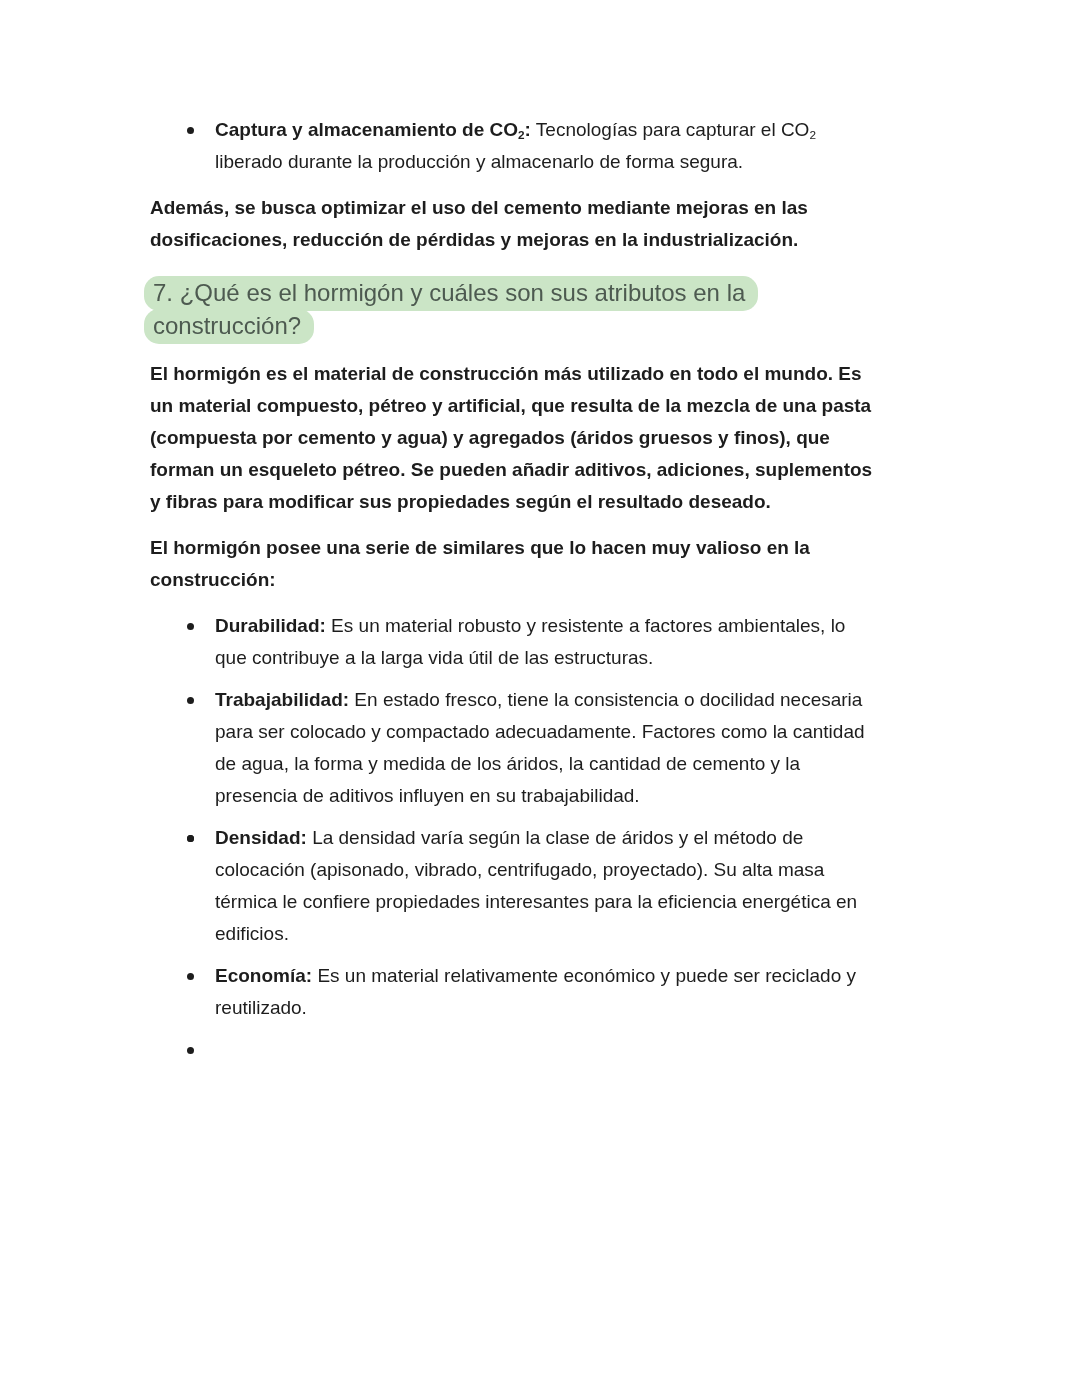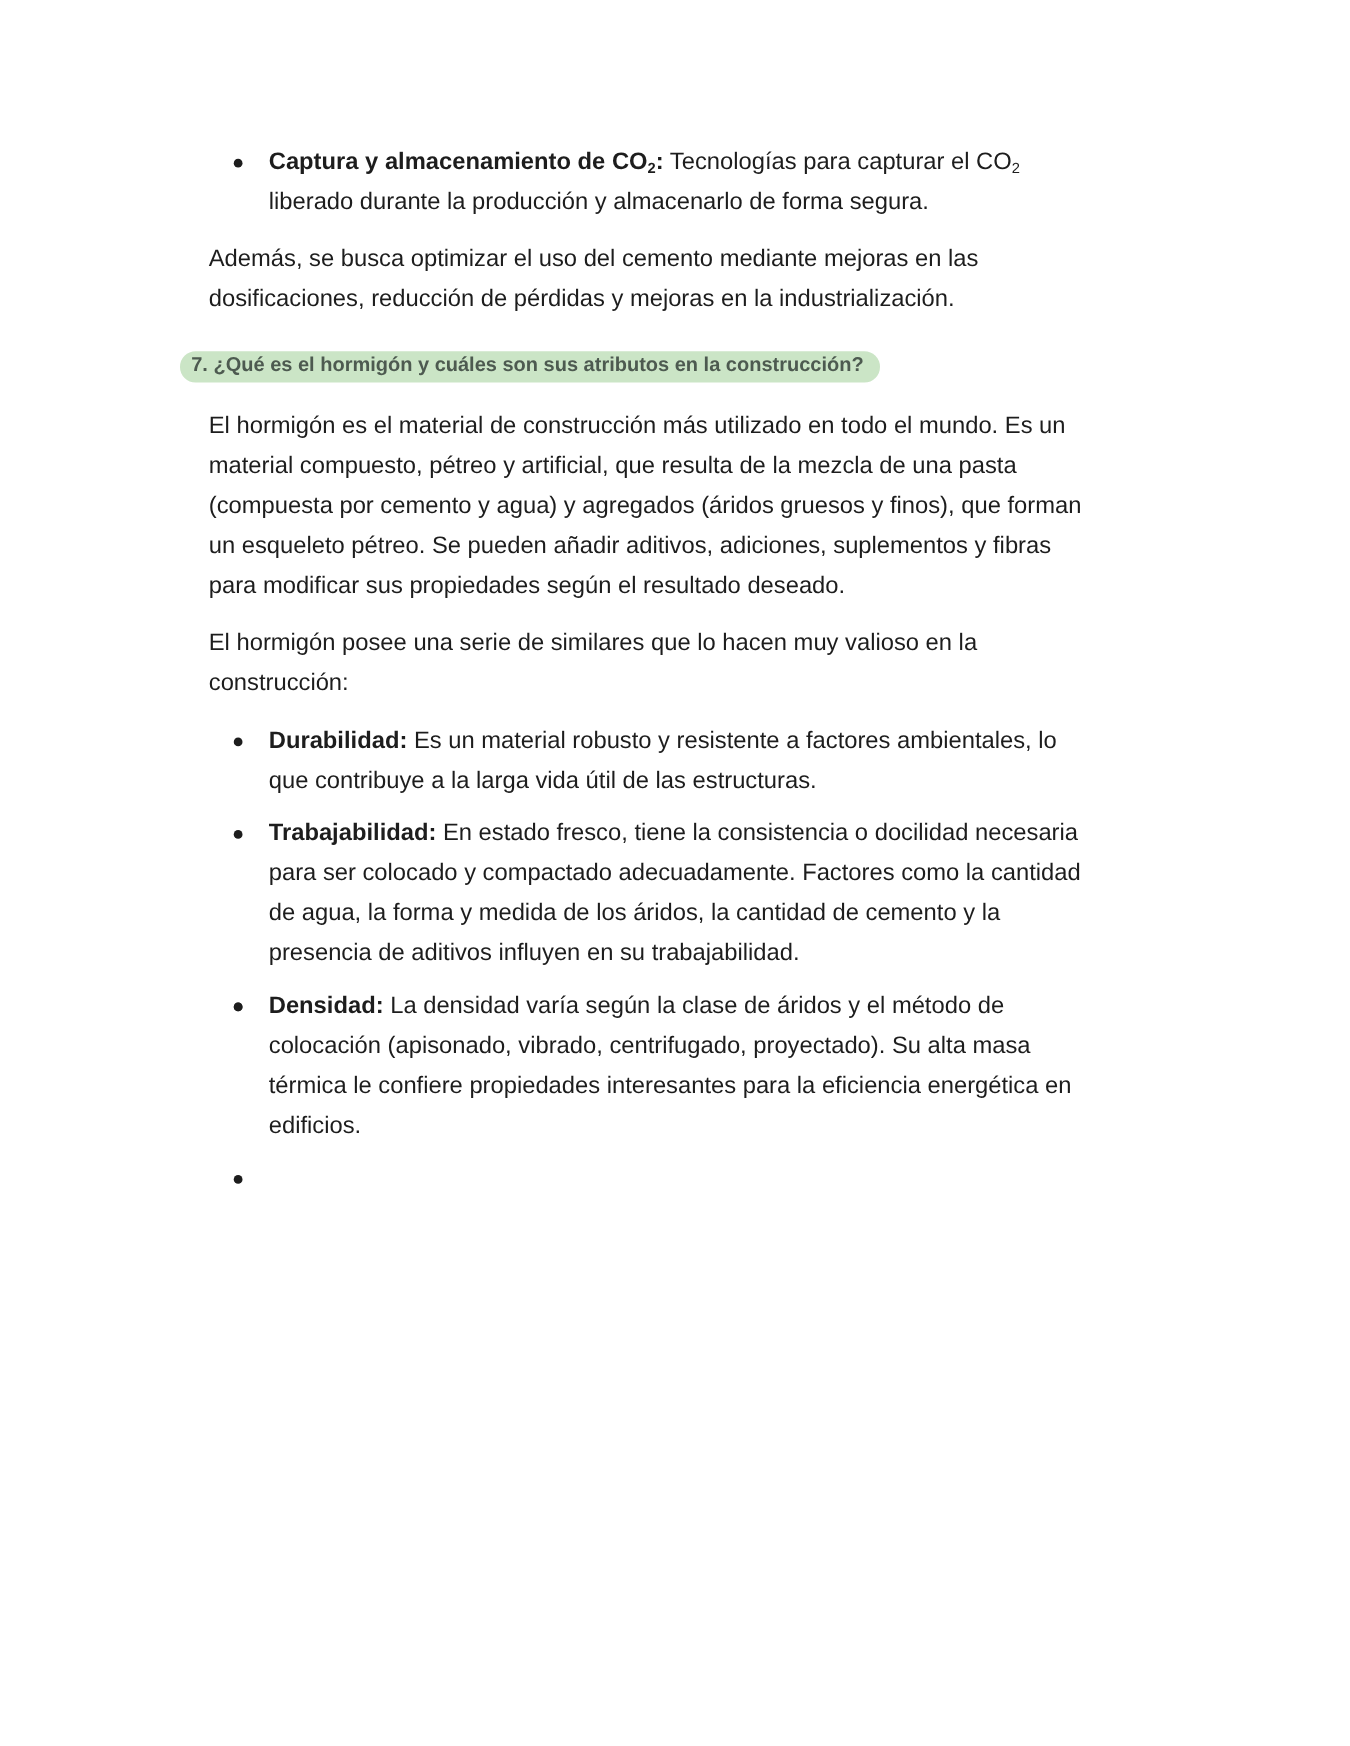--- a/index.html
+++ b/index.html
@@ -16,21 +16,22 @@
   }
   .page {
     box-sizing: border-box;
     width: 1030px;
     height: 1397px;
     padding: 114px 155px 0 150px;
     font-size: 19px;
     line-height: 32px;
   }
   p {
-    margin: 0 0 14px 17px;
+    margin: 0 0 14px 0;
+    font-weight: bold;
   }
   ul.blist {
     list-style: none;
     margin: 0 0 14px 0;
     padding: 0;
   }
   ul.blist li {
     position: relative;
     padding-left: 65px;
     margin-bottom: 10px;
@@ -52,22 +53,22 @@
   }
   sub.chem {
     font-size: 0.62em;
     line-height: 0;
     position: relative;
     vertical-align: baseline;
     bottom: -0.22em;
   }
   h2.section-heading {
     margin: 20px 0 16px 0;
-    font-size: 16px;
-    font-weight: 700;
+    font-size: 24px;
+    font-weight: 400;
     line-height: 33px;
   }
   .highlight-pill {
     display: inline;
     background: var(--heading-highlight, #cbe5c6);
     color: var(--heading-text, #4d5a50);
     border-radius: 15px;
     padding: 3px 13px 5px 9px;
     margin-left: -6px;
     -webkit-box-decoration-break: clone;
@@ -105,16 +106,20 @@
     </li>
     <li>
       <span class="marker"></span>
     </li>
     <li>
       <span class="marker"></span>
       <span><span class="term">Densidad:</span><span> La densidad varía según la clase de áridos y el método de colocación (apisonado, vibrado, centrifugado, proyectado). Su alta masa térmica le confiere propiedades interesantes para la eficiencia energética en edificios.</span></span>
     </li>
     <li>
       <span class="marker"></span>
+      <span><span class="term">Economía:</span><span> Es un material relativamente económico y puede ser reciclado y reutilizado.</span></span>
+    </li>
+    <li>
+      <span class="marker"></span>
     </li>
   </ul>
 
 </div>
 
 </body></html>

